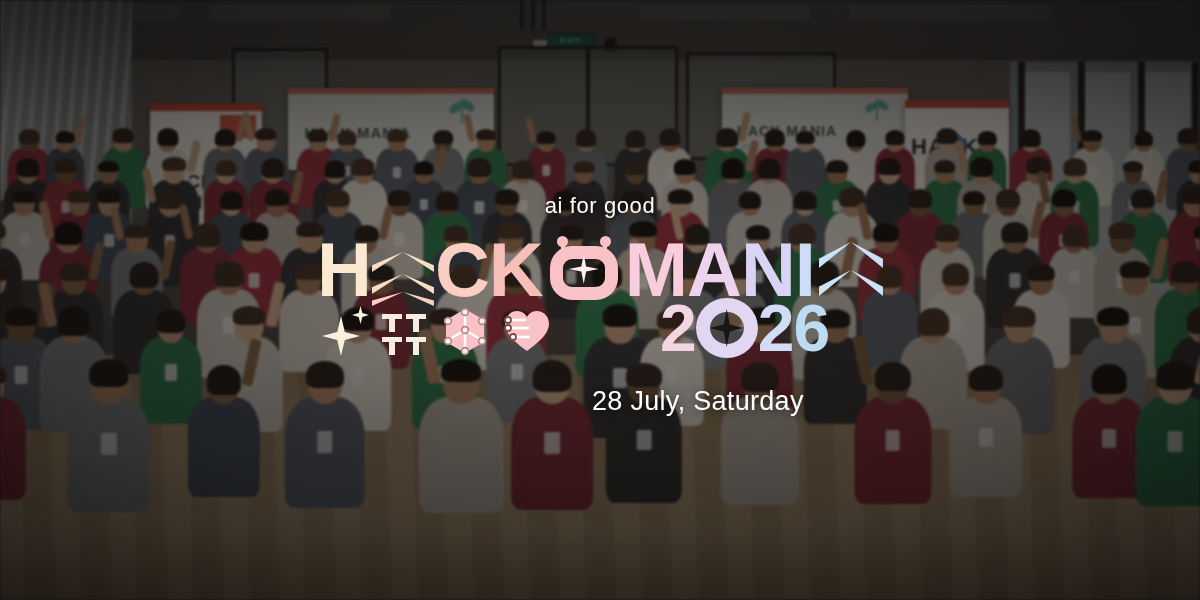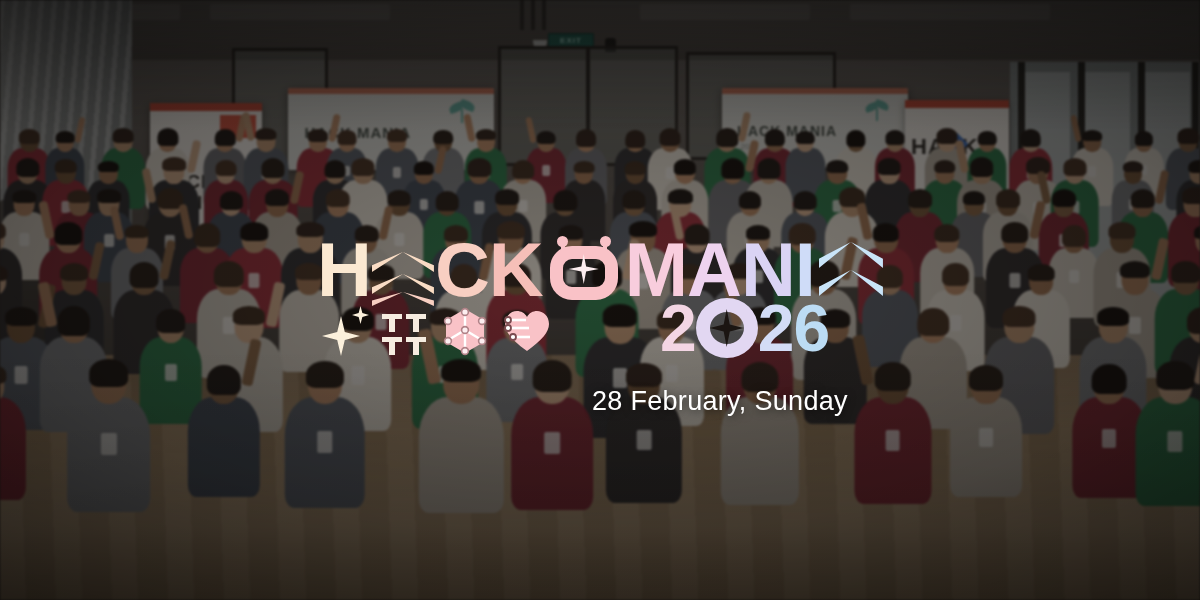--- a/index.html
+++ b/index.html
@@ -1170,20 +1170,21 @@
       </div>
 
   </div>
 
   <div class="grade"></div>
   <div class="grade2"></div>
   <div class="grade3"></div>
 
   <div class="overlay">
 
+    <div class="tagline">ai for good</div>
 
     <div class="wordmark">
       <span class="wm-letter wm-h">H</span>
 
       <span class="chevA">
         <i></i>
           <i></i>
           <i></i>
       </span>
 
@@ -1270,17 +1271,17 @@
       <span class="yr-d yr-2a">2</span>
       <span class="zeroStar">
         <span class="ring"></span>
         <span class="st"></span>
       </span>
       <span class="yr-d yr-2b">2</span>
       <span class="yr-d yr-6">6</span>
     </div>
 
     <div class="footrow">
-      <div class="date">28 February, Sunday</div>
+      <div class="date">28 July, Saturday</div>
     </div>
 
   </div>
 </div>
 
 </body></html>

